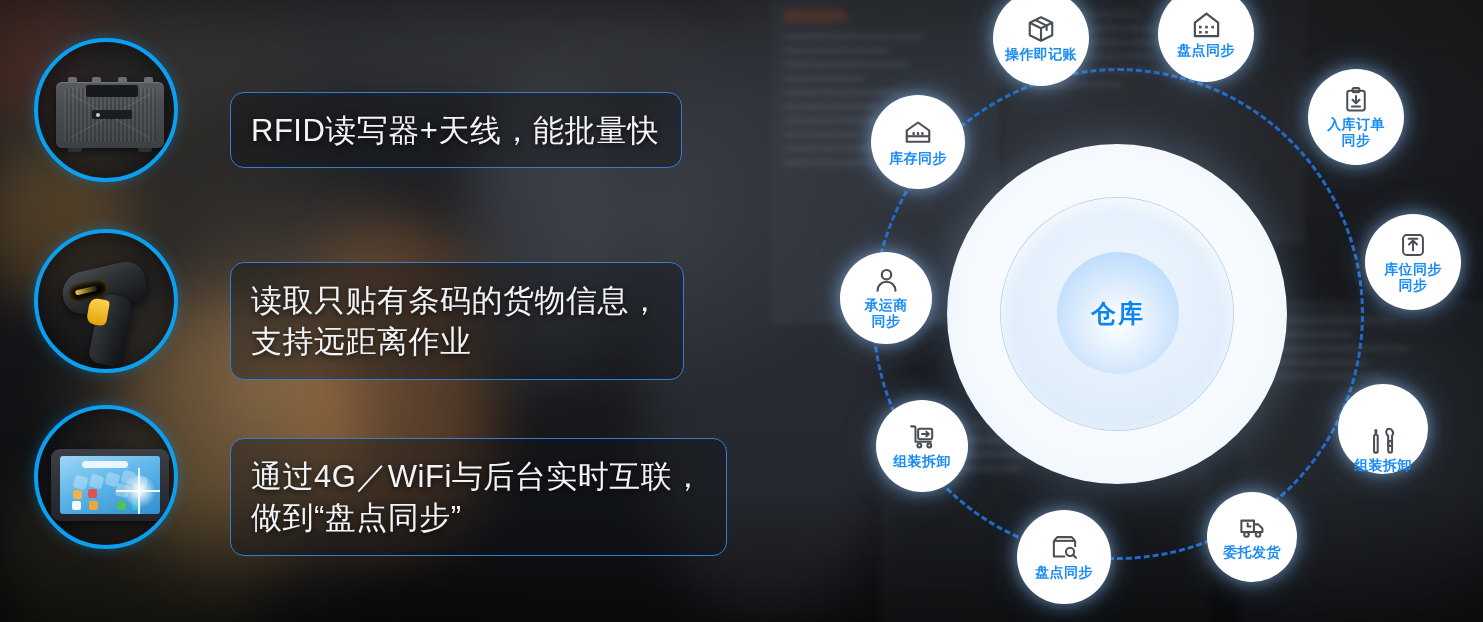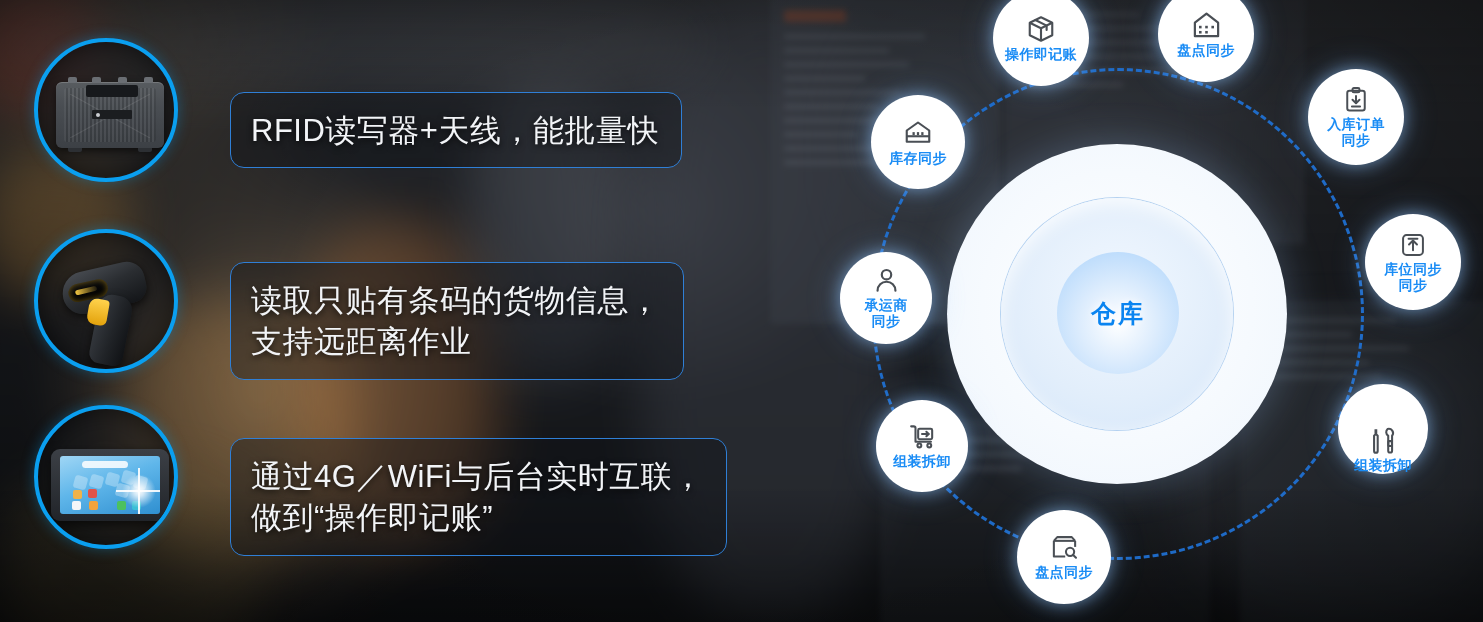--- a/index.html
+++ b/index.html
@@ -336,21 +336,21 @@
           <div class="tab-ico" style="left:12%; top:78%; background:#f4f6f8"></div>
           <div class="tab-ico" style="left:29%; top:78%; background:#f2a33c"></div>
           <div class="tab-ico" style="left:57%; top:78%; background:#4cc15e"></div>
           <div class="tab-ico" style="left:72%; top:78%; background:#3bbfd6"></div>
           <div class="tab-flare"></div>
         </div>
           </div>
       </div>
       <div class="callout">
         <span class="l1">通过4G／WiFi与后台实时互联，</span>
-        <span class="l2">做到“操作即记账”</span>
+        <span class="l2">做到“盘点同步”</span>
       </div>
     </div>
   </div>
 
   <div class="hub">
 
     <div class="orbit"></div>
 
     <div class="core">
       <div class="core-mid">
@@ -417,20 +417,32 @@
       <span class="ico">
         <svg width="29" height="29" viewBox="0 0 24 24" fill="none" stroke="#4a4f55" stroke-width="1.7" stroke-linejoin="round">
           <path d="M6.6 2.6v3.6L8.4 8v12.6a1.5 1.5 0 0 1-3 0V8l1.8-1.8V2.6" transform="translate(-1.2 0)"></path>
           <path d="M15.4 2.4a3.6 3.6 0 0 1 3.8 5.6l-.1.1v12.3a1.6 1.6 0 0 1-3.2 0V8.1l-.1-.1a3.6 3.6 0 0 1-.4-5.6z"></path>
           <rect x="16" y="12.5" width="3" height="4" rx=".6"></rect>
         </svg>
       </span>
       <span class="lbl">组装拆卸</span>
     </div>
 
+    <div class="node" style="left:412px; top:506px; width:90px; height:90px;">
+      <span class="ico">
+        <svg width="29" height="29" viewBox="0 0 24 24" fill="none" stroke="#4a4f55" stroke-width="1.7" stroke-linejoin="round">
+          <path d="M2.8 6.3h10.4v9.4H2.8z"></path>
+            <path d="M13.2 9.4h3.6l3.4 3.4v2.9h-7z"></path>
+          <circle cx="7" cy="17.8" r="1.9"></circle>
+            <circle cx="16.6" cy="17.8" r="1.9"></circle>
+          <path d="M8 8.6v2.6h2.4" stroke-linecap="round"></path>
+        </svg>
+      </span>
+      <span class="lbl">委托发货</span>
+    </div>
 
     <div class="node" style="left:222px; top:524px; width:94px; height:94px;">
       <span class="ico">
         <svg width="29" height="29" viewBox="0 0 24 24" fill="none" stroke="#4a4f55" stroke-width="1.7" stroke-linejoin="round">
           <path d="M3.2 6.5 6 3.4h12l2.8 3.1"></path>
             <path d="M3.2 6.5h17.6"></path>
           <path d="M3.2 6.5v13h9.4"></path>
             <path d="M20.8 6.5v5"></path>
           <circle cx="16.6" cy="15.6" r="3.4"></circle>
             <path d="M19.2 18.2l2.3 2.3" stroke-linecap="round"></path>

